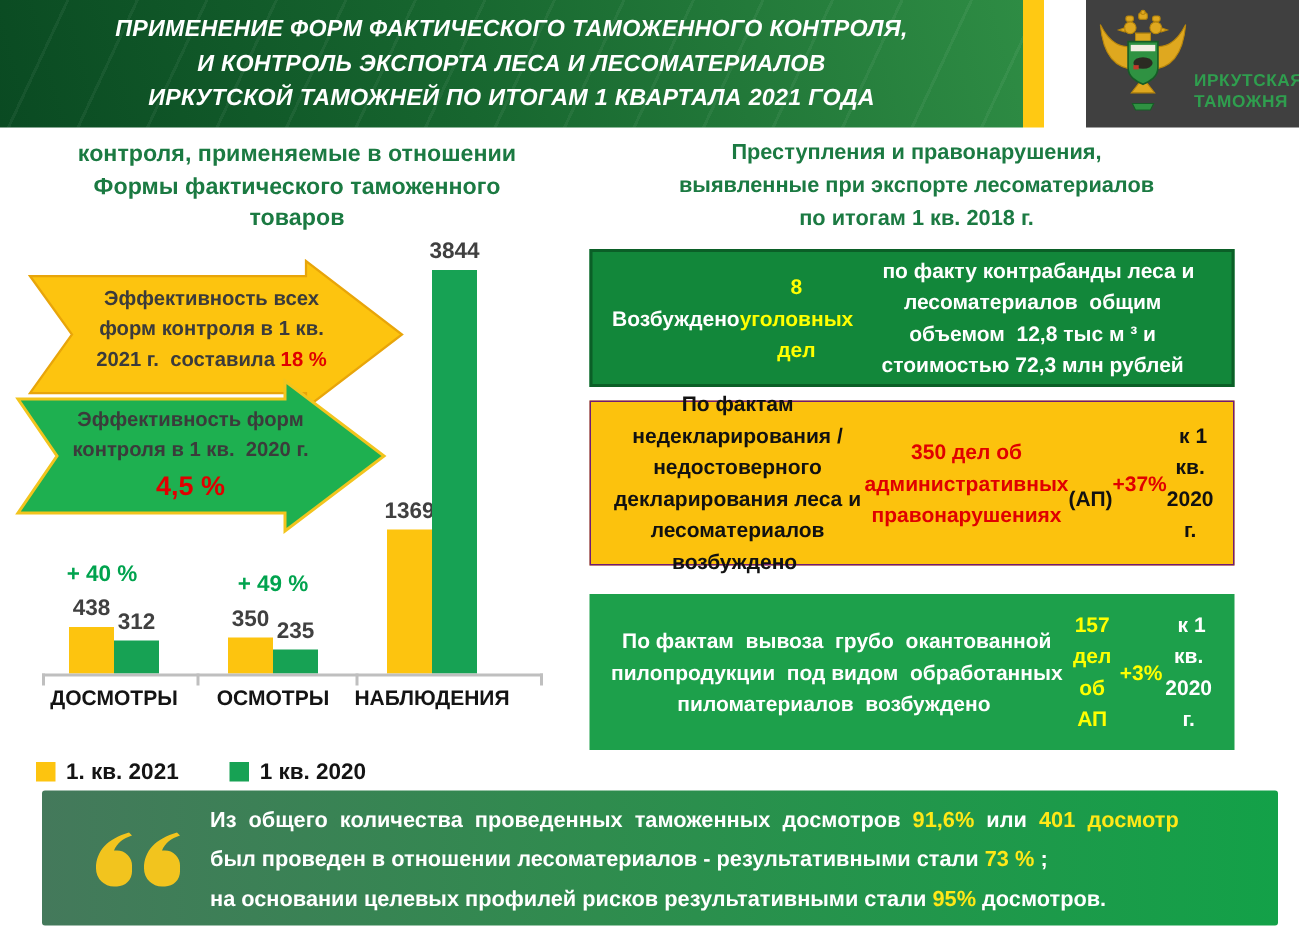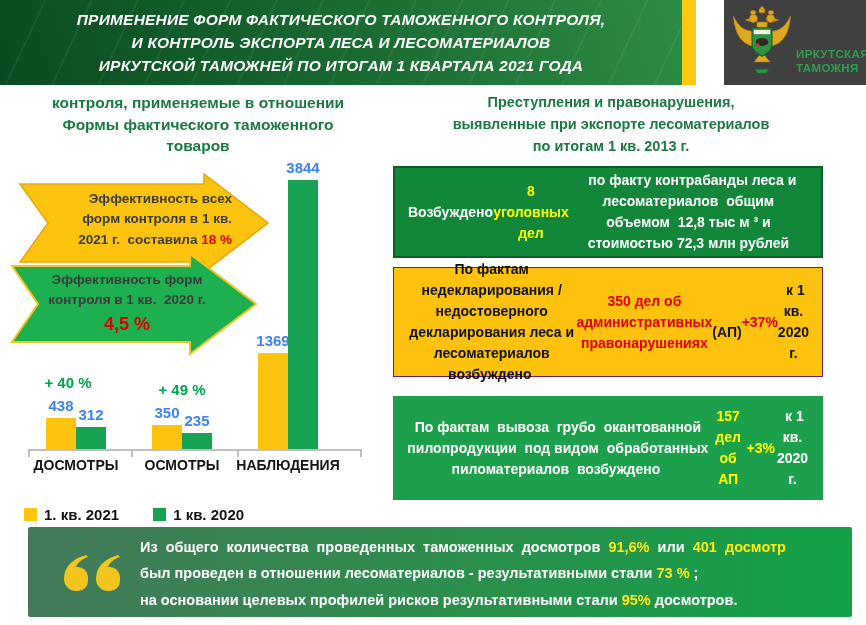--- a/index.html
+++ b/index.html
@@ -20,28 +20,28 @@
   .logo-title { position:absolute; left:72px; top:47px; color:#2f9e4e; font-size:11.5px; line-height:1.25; letter-spacing:.4px; }
 
   
   .left-title { position:absolute; left:12px; top:92px; width:372px; text-align:center;
     color:#1b7a42; font-size:15.5px; line-height:1.4; }
 
   .arrow-wrap { position:absolute; }
   .arrow-wrap svg { position:absolute; left:0; top:0; }
   .arrow-text { position:absolute; text-align:center; font-size:13.5px; line-height:1.5; color:#3b3b3b; white-space:pre-wrap; }
   .arrow-2021 { left:16px; top:172px; width:256px; height:102px; }
-  .arrow-2021 .arrow-text { left:34px; top:17px; width:182px;text-align:right; }
+  .arrow-2021 .arrow-text { left:34px; top:17px; width:182px; }
   .arrow-2020 { left:8px; top:252px; width:252px; height:104px; }
   .arrow-2020 .arrow-text { left:28px; top:18px; width:182px; }
 
   
   .chart { position:absolute; left:24px; top:148px; width:342px; height:372px; }
   .bar { position:absolute; }
-  .val-label { position:absolute; transform:translateX(-50%); font-size:15px; color:#3b82f6; white-space:nowrap; }
+  .val-label { position:absolute; transform:translateX(-50%); font-size:15px; color:#404040; white-space:nowrap; }
   .delta-label { position:absolute; transform:translateX(-50%); font-size:15px; white-space:nowrap; }
   .baseline { position:absolute; background:#bfbfbf; }
   .cat-label { position:absolute; transform:translateX(-50%); top:309px; font-size:14px; color:#141414; white-space:nowrap; }
   .legend { position:absolute; left:0; top:338px; width:342px; display:flex; justify-content:flex-start; gap:34px;margin-top:20px; }
   .legend-item { display:flex; align-items:center; gap:7px; font-size:15px; color:#141414; }
   .swatch { width:13px; height:13px; display:inline-block; }
 
   
   .right-title { position:absolute; left:390px; top:92px; width:442px; text-align:center;
     color:#1b7a42; font-size:14.5px; line-height:1.5; }
@@ -149,21 +149,21 @@
         <div class="legend-item">
           <span class="swatch" style="background: rgb(23, 162, 84);"></span>
           <span>1 кв. 2020</span>
         </div>
       </div>
     </div>
 
   <div class="right-title">
     <div>Преступления  и  правонарушения,</div>
     <div>выявленные   при  экспорте  лесоматериалов</div>
-    <div>по  итогам  1 кв.  2013 г.</div>
+    <div>по  итогам  1 кв.  2018 г.</div>
   </div>
 
   <div class="info-box box-criminal"><span style="color: rgb(255, 255, 255);">Возбуждено </span><span style="color: rgb(255, 255, 0);">8 уголовных дел</span><span style="color: rgb(255, 255, 255);">  по факту контрабанды леса и лесоматериалов  общим объемом  12,8 тыс м ³ и стоимостью 72,3 млн рублей</span></div>
   <div class="info-box box-admin"><span style="color: rgb(17, 17, 17);">По фактам недекларирования /недостоверного декларирования леса и лесоматериалов возбуждено </span><span style="color: rgb(224, 0, 0);">350 дел об административных правонарушениях</span><span style="color: rgb(17, 17, 17);"> (АП)</span><br><span style="color: rgb(224, 0, 0);">+37%</span><span style="color: rgb(17, 17, 17);"> к 1 кв. 2020 г.</span></div>
   <div class="info-box box-sawn"><span style="color: rgb(255, 255, 255);">По фактам  вывоза  грубо  окантованной пилопродукции  под видом  обработанных пиломатериалов  возбуждено </span><span style="color: rgb(255, 255, 0);">157 дел об АП</span><br><span style="color: rgb(255, 255, 0);">+3%</span><span style="color: rgb(255, 255, 255);"> к 1 кв. 2020 г.</span></div>
 
   <div class="quote-panel">
     <svg class="quote-icon" width="62" height="44" viewBox="0 0 62 44">
       <g fill="#f2c41e">
         <path d="M26 4 C12 8 4 16 4 28 a12 12 0 0 0 12 12 h2 a10 10 0 0 0 10 -10 v-4 a10 10 0 0 0 -10 -10 h-2 c2 -5 6 -8 12 -10 Z"></path>

